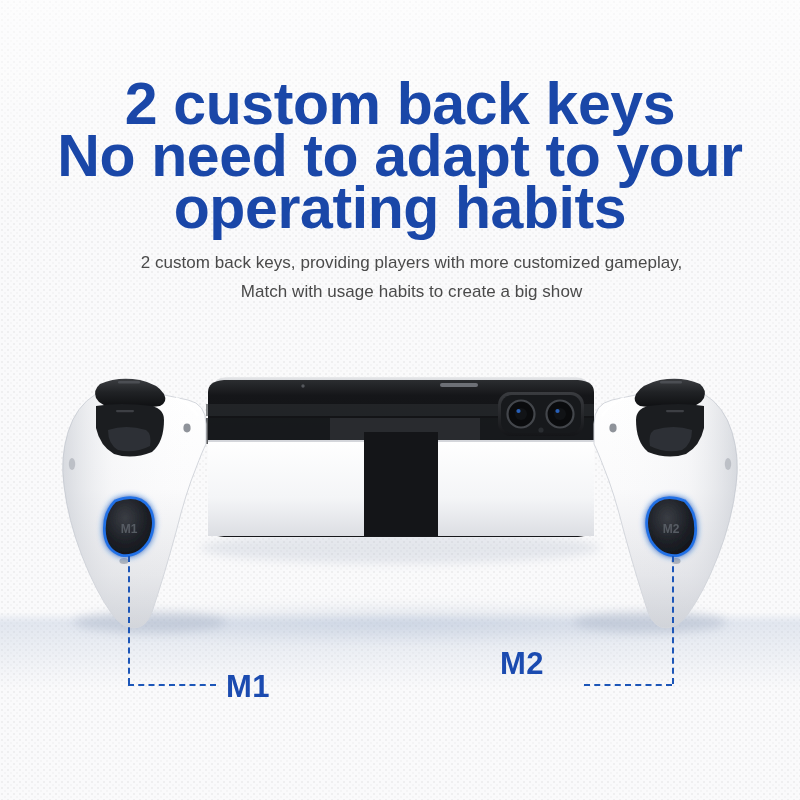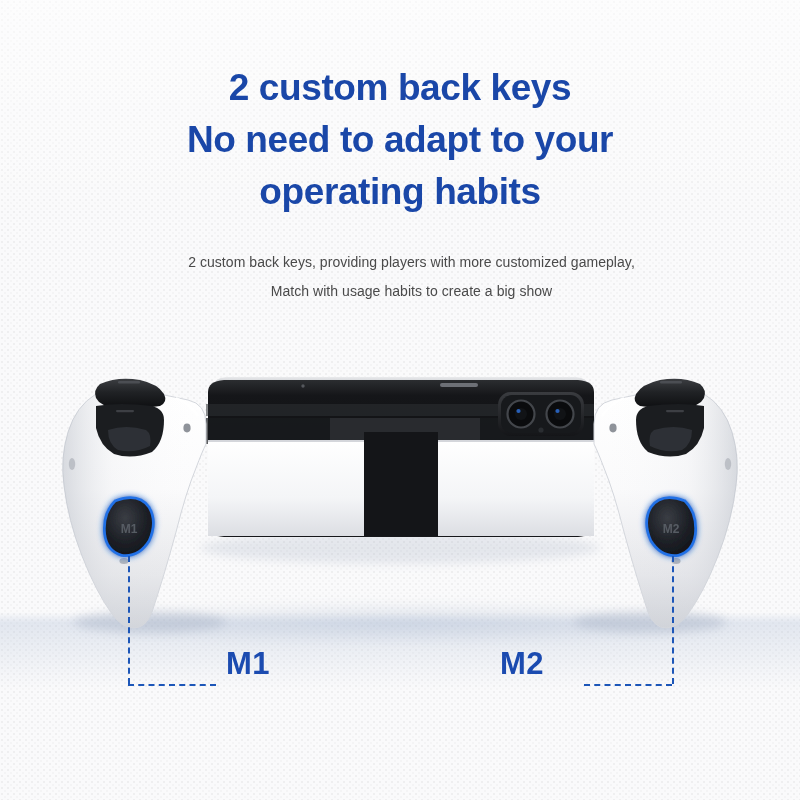--- a/index.html
+++ b/index.html
@@ -16,27 +16,27 @@
       radial-gradient(circle at 2px 2px, rgba(0,0,0,0.045) 1.1px, rgba(0,0,0,0) 1.6px),
       radial-gradient(circle at 5px 5px, rgba(0,0,0,0.022) 1px, rgba(0,0,0,0) 1.5px);
     background-size:6px 6px, 6px 6px;
   }
   
   #sheen{position:absolute;inset:0;pointer-events:none;
     background:linear-gradient(180deg,rgba(255,255,255,.55) 0%,rgba(255,255,255,0) 28%);}
 
   
   #headline{
-    position:absolute;left:0;right:0;top:62px;text-align:center;
-    color:#1a47a8;font-weight:700;font-size:37px;line-height:52px;
+    position:absolute;left:0;right:0;top:78px;text-align:center;
+    color:#1a47a8;font-weight:700;font-size:59px;line-height:52px;
     letter-spacing:-.4px;white-space:pre-line;
   }
   #subcopy{
     position:absolute;left:0;right:0;top:248px;text-align:center;
-    color:#4a4a4a;font-size:14px;line-height:29px;white-space:pre-line;
+    color:#4a4a4a;font-size:17px;line-height:29px;white-space:pre-line;
     font-weight:400;letter-spacing:.05px;padding-left:23px;
   }
 
   
   #surface{
     position:absolute;left:0;right:0;top:612px;height:78px;
     background:linear-gradient(180deg,rgba(176,190,214,.00) 0%,rgba(170,186,212,.30) 14%,rgba(186,199,219,.20) 55%,rgba(255,255,255,0) 100%);
   }
   #floorglow{
     position:absolute;left:60px;right:60px;top:600px;height:46px;border-radius:50%;
@@ -260,19 +260,19 @@
 
     <g filter="url(#ringGlow)">
       <path d="M684 502 Q662 494 652 508 Q644 522 652 540 Q662 556 678 554 Q692 550 694 534 Q696 514 684 502 Z" fill="none" stroke="#1f6fe8" stroke-width="5.5" opacity=".95"></path>
       <path d="M684 502 Q662 494 652 508 Q644 522 652 540 Q662 556 678 554 Q692 550 694 534 Q696 514 684 502 Z" fill="url(#gPad)"></path>
       <text x="671" y="533" font-family="Liberation Sans, sans-serif" font-size="12" font-weight="700" fill="#5b6068" text-anchor="middle" opacity=".92">M2</text>
     </g>
   </svg>
 
   <div class="dash-v" style="left:128px;top:556px;height:128px;"></div>
   <div class="dash-h" style="left:128px;top:684px;width:88px;"></div>
-  <div class="mlabel" style="left:226px;top:648px;">M1</div>
+  <div class="mlabel" style="left:226px;top:671px;">M1</div>
 
   <div class="dash-v" style="left:672px;top:556px;height:128px;"></div>
   <div class="dash-h" style="left:584px;top:684px;width:88px;"></div>
   <div class="mlabel" style="left:500px;top:648px;">M2</div>
 
 </div>
 
 </body></html>

